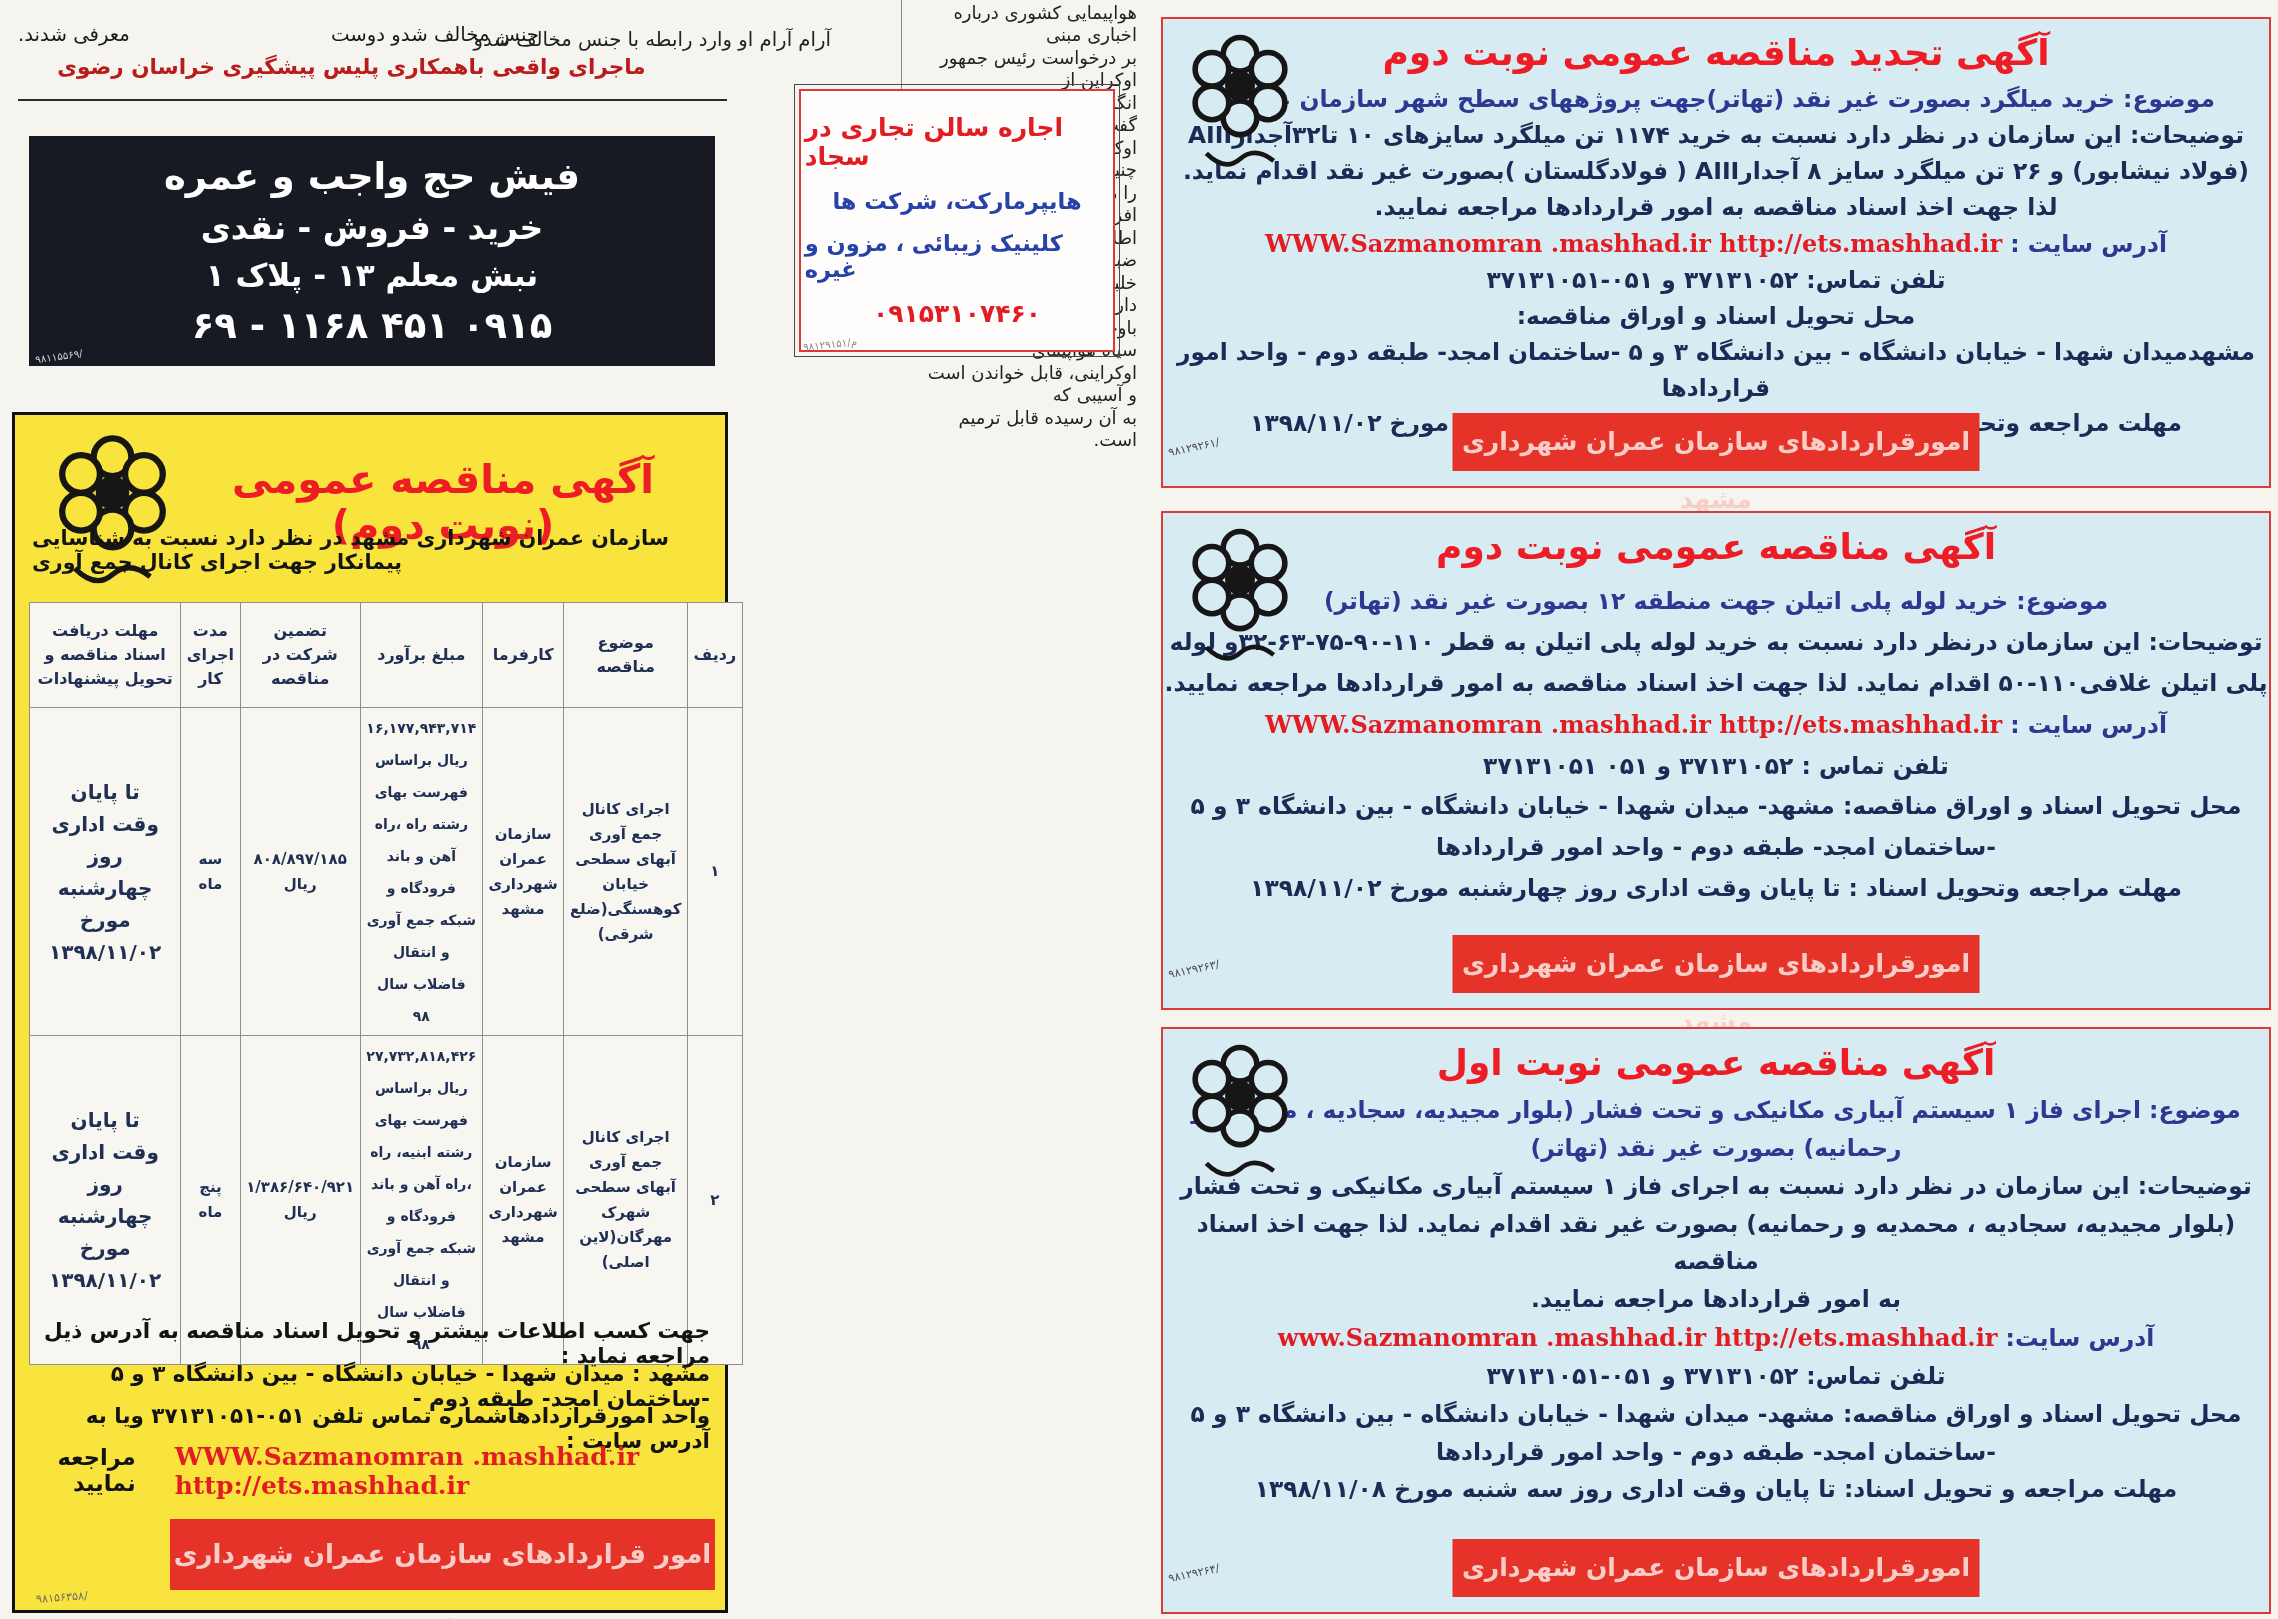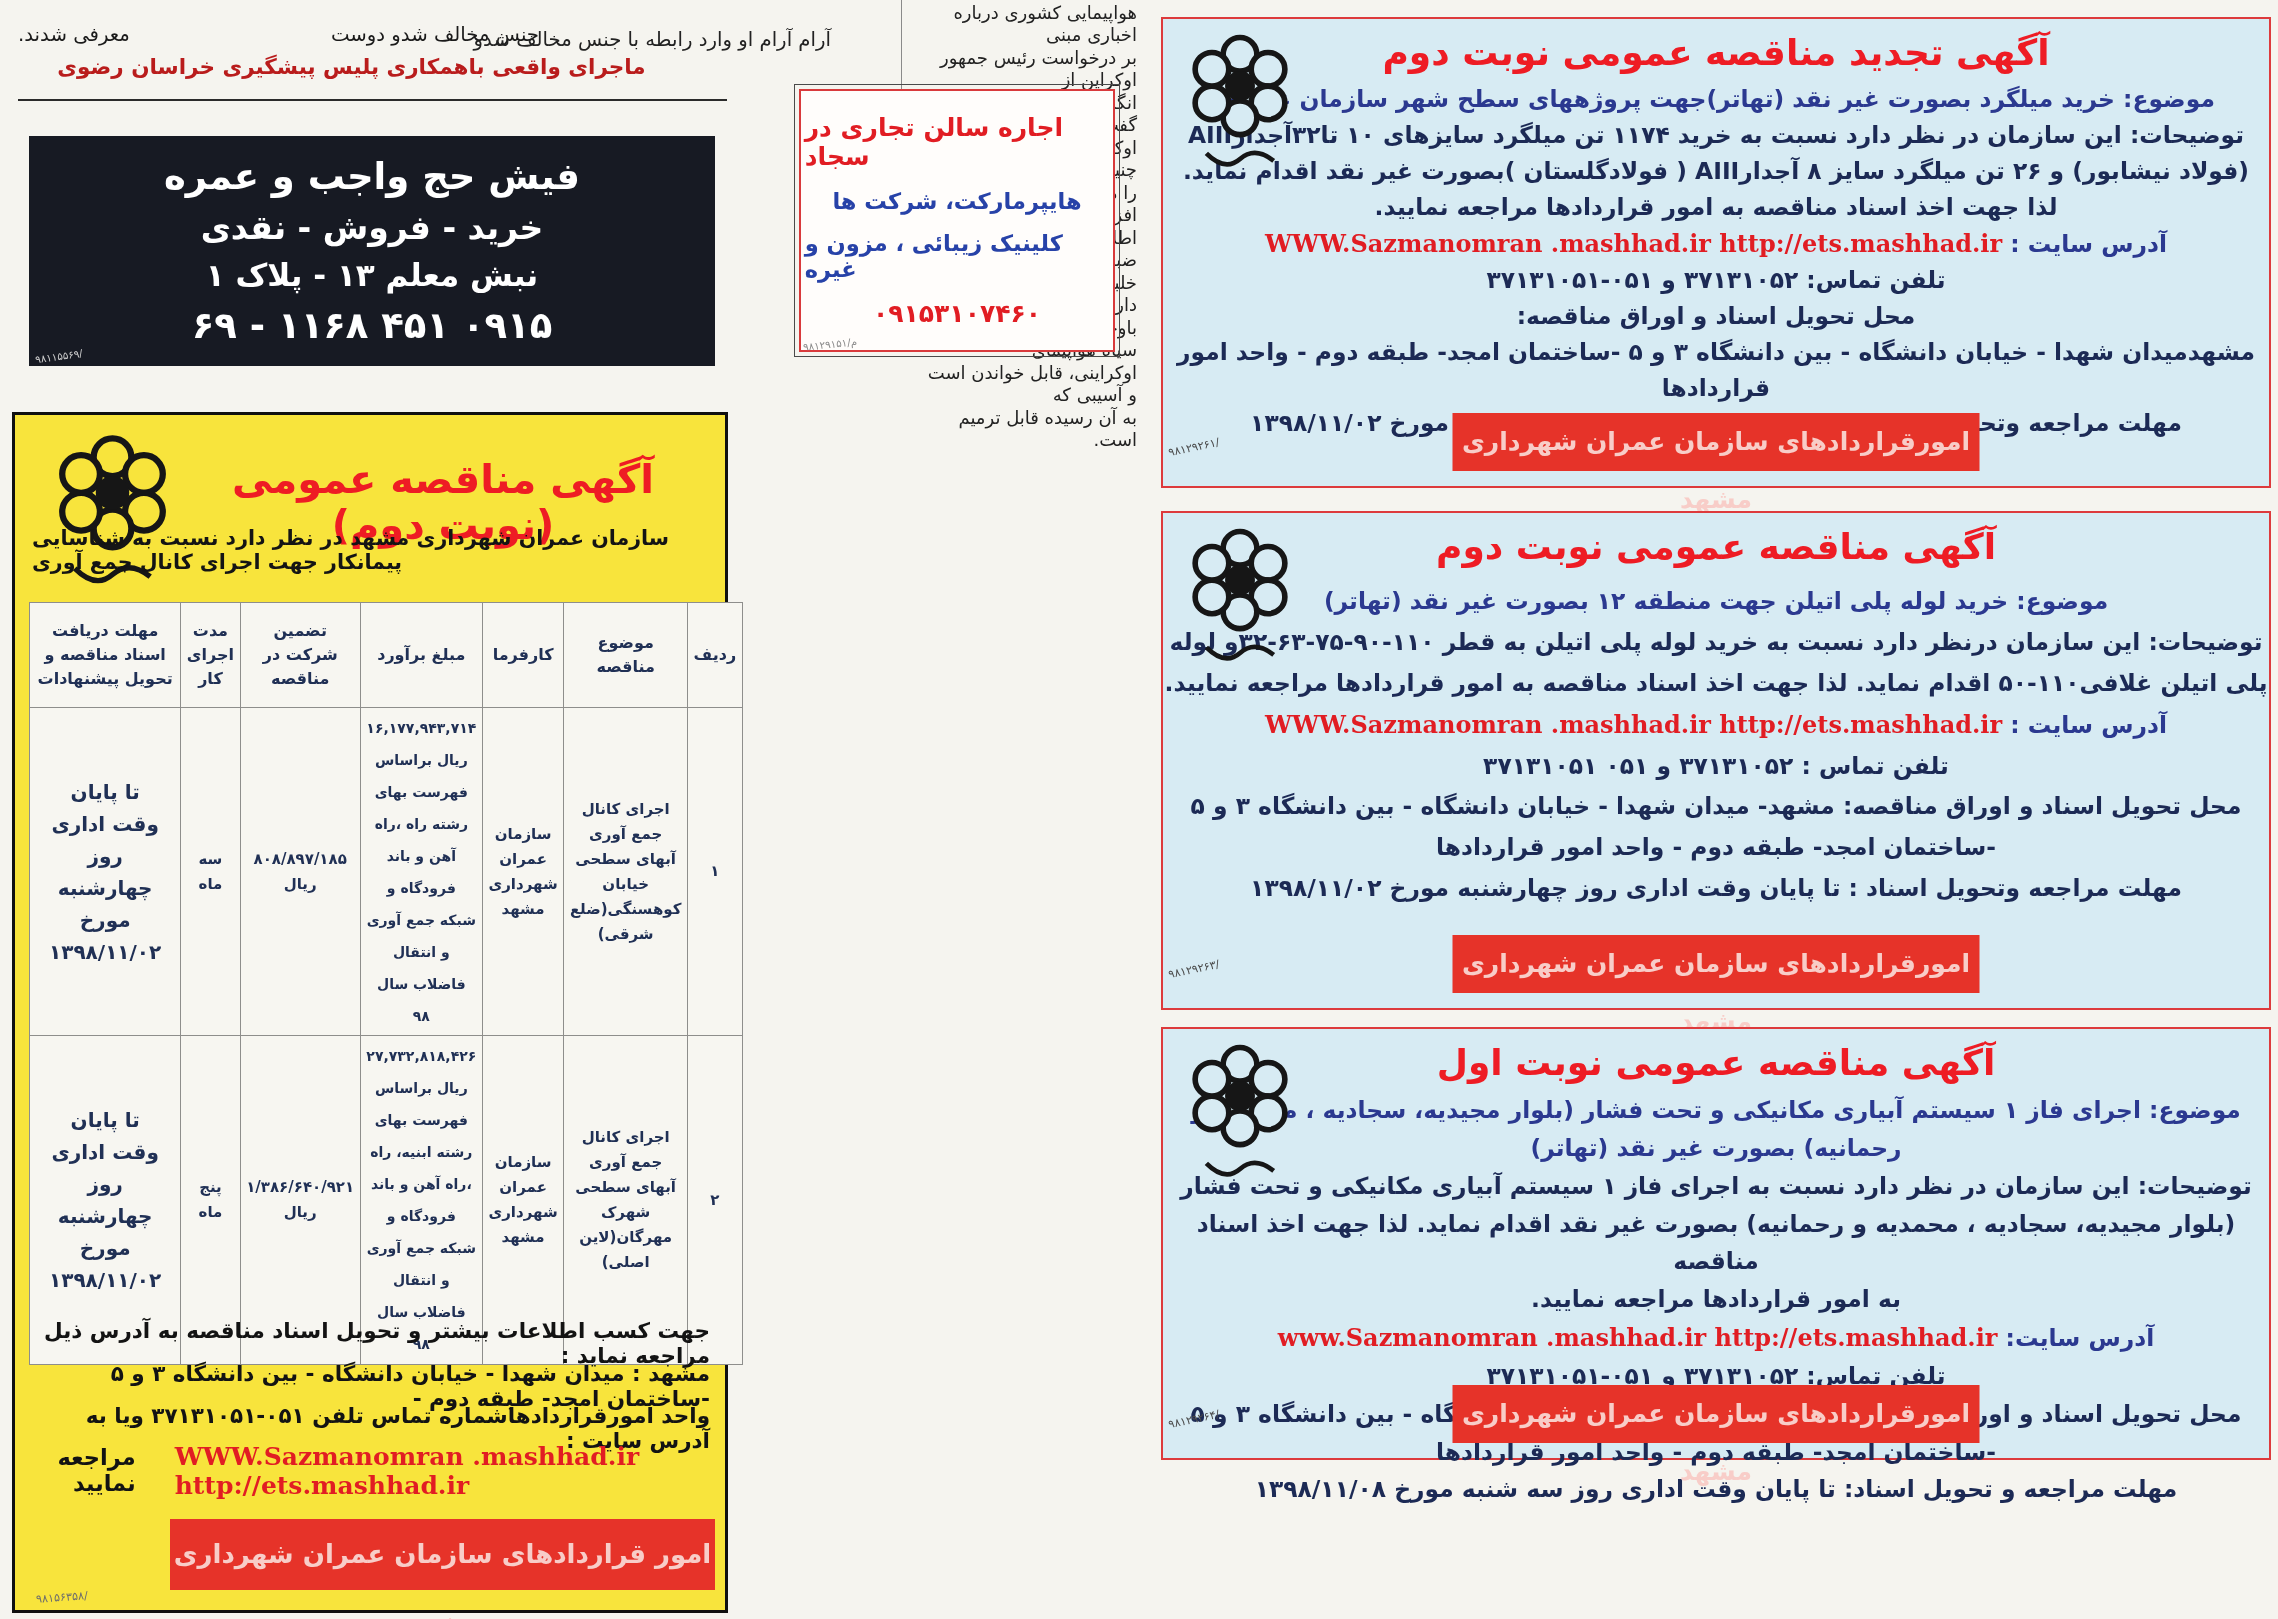--- a/index.html
+++ b/index.html
@@ -234,21 +234,21 @@
       </div>
       <div class="rt-line">تلفن تماس :  ۳۷۱۳۱۰۵۲  و  ۰۵۱ ۳۷۱۳۱۰۵۱</div>
       <div class="rt-line">محل تحویل اسناد و اوراق مناقصه: مشهد- میدان شهدا - خیابان دانشگاه - بین  دانشگاه ۳ و ۵</div>
       <div class="rt-line">-ساختمان امجد- طبقه دوم - واحد امور قراردادها</div>
       <div class="rt-line">مهلت مراجعه وتحویل اسناد : تا پایان وقت اداری روز  چهارشنبه مورخ ۱۳۹۸/۱۱/۰۲</div>
     </div>
     <div class="rt-banner">امورقراردادهای سازمان عمران شهرداری مشهد</div>
     <div class="rt-code">/۹۸۱۲۹۲۶۳</div>
   </div>
 
-  <div class="rtbox" id="t3" style="top:1027px;height:433px">
+  <div class="rtbox" id="t3" style="top:1027px;height:587px">
     <svg class="logo" viewBox="0 0 64 84">
       <g fill="#d7ebf3" stroke="#161616" stroke-width="3">
         <circle cx="32" cy="13" r="9"></circle>
           <circle cx="47" cy="21" r="9"></circle>
           <circle cx="47" cy="39" r="9"></circle>
         <circle cx="32" cy="47" r="9"></circle>
           <circle cx="17" cy="39" r="9"></circle>
           <circle cx="17" cy="21" r="9"></circle>
       </g>
       <circle cx="32" cy="30" r="8" fill="#161616"></circle>

